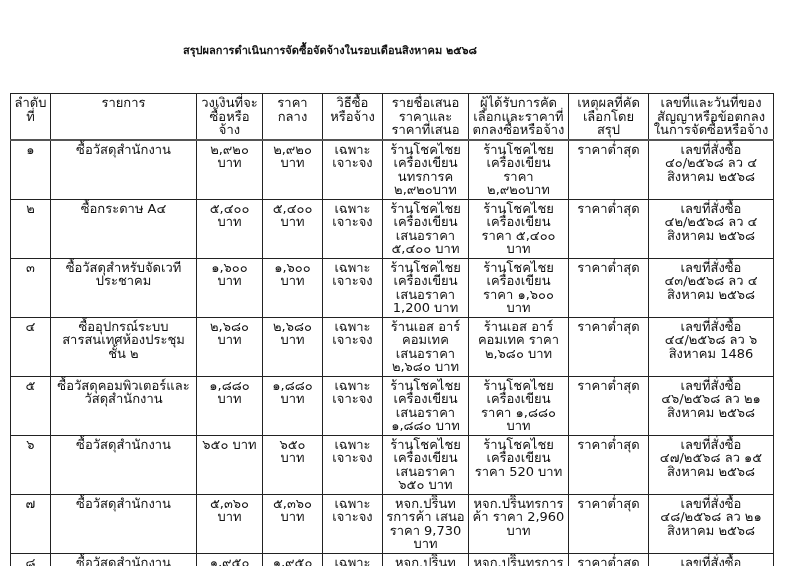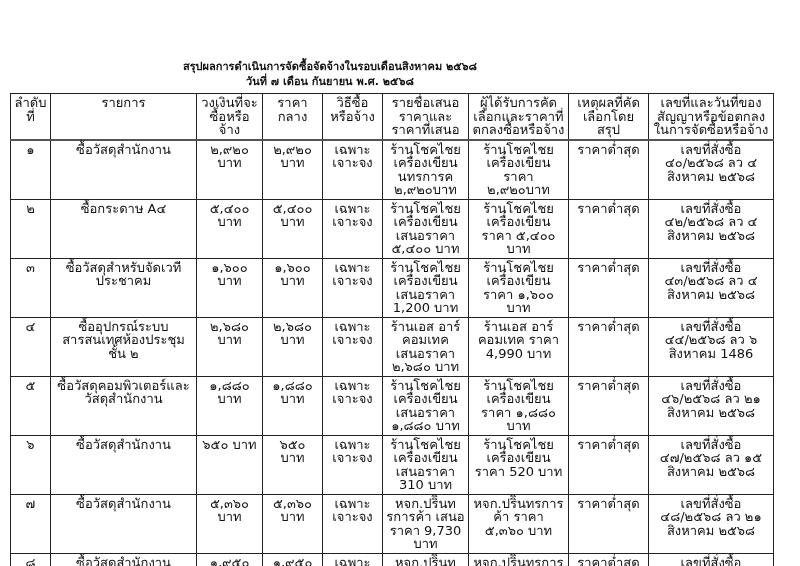--- a/index.html
+++ b/index.html
@@ -1,32 +1,31 @@
 <!DOCTYPE html>
 <html><head>
 <meta charset="utf-8">
 <style>
   html, body { margin:0; padding:0; background:#ffffff; }
   body { width:800px; height:566px; position:relative; overflow:hidden; font-family:"DejaVu Sans", sans-serif; color:#111; }
-  .title-block { position:absolute; top:44px; left:0; width:660px; text-align:center; font-weight:bold; font-size:11px; line-height:14px;margin-top:16px; }
+  .title-block { position:absolute; top:44px; left:0; width:660px; text-align:center; font-weight:bold; font-size:11px; line-height:14px; }
   .title-block div { height:15px; }
   table.proc { position:absolute; top:93px; left:10px; width:763px; border-collapse:collapse; table-layout:fixed; font-size:13px; line-height:13.5px;padding-left:36px; }
   table.proc th, table.proc td { border:1px solid #222; vertical-align:top; padding:2px 3px; font-weight:normal; }
   table.proc th { text-align:center; height:33px; }
   table.proc thead tr { border-bottom:2px solid #555; }
   table.proc td { height:40px; }
   td.c { text-align:center; }
   td.l { text-align:center; padding-left:6px; }
 </style>
 </head>
 <body>
 
 <div class="title-block">
   <div>สรุปผลการดำเนินการจัดซื้อจัดจ้างในรอบเดือนสิงหาคม ๒๕๖๘</div>
-  <div>วันที่ ๗ เดือน กันยายน พ.ศ. ๒๕๖๘</div>
 </div>
 
 <table class="proc">
   <colgroup>
     <col style="width:40px">
       <col style="width:146px">
       <col style="width:66px">
       <col style="width:60px">
       <col style="width:60px">
       <col style="width:86px">
@@ -81,54 +80,54 @@
       <td class="c">ราคาต่ำสุด</td>
       <td class="l">เลขที่สั่งซื้อ ๔๓/๒๕๖๘ ลว ๔ สิงหาคม ๒๕๖๘</td>
     </tr>
     <tr>
       <td class="c">๔</td>
       <td class="l">ซื้ออุปกรณ์ระบบสารสนเทศห้องประชุม ชั้น ๒</td>
       <td class="c">๒,๖๘๐ บาท</td>
       <td class="c">๒,๖๘๐ บาท</td>
       <td class="c">เฉพาะเจาะจง</td>
       <td class="c">ร้านเอส อาร์ คอมเทค เสนอราคา ๒,๖๘๐ บาท</td>
-      <td class="c">ร้านเอส อาร์ คอมเทค ราคา 4,990 บาท</td>
+      <td class="c">ร้านเอส อาร์ คอมเทค ราคา ๒,๖๘๐ บาท</td>
       <td class="c">ราคาต่ำสุด</td>
       <td class="l">เลขที่สั่งซื้อ ๔๔/๒๕๖๘ ลว ๖ สิงหาคม 1486</td>
     </tr>
     <tr>
       <td class="c">๕</td>
       <td class="l">ซื้อวัสดุคอมพิวเตอร์และวัสดุสำนักงาน</td>
       <td class="c">๑,๘๘๐ บาท</td>
       <td class="c">๑,๘๘๐ บาท</td>
       <td class="c">เฉพาะเจาะจง</td>
       <td class="c">ร้านโชคไชยเครื่องเขียน เสนอราคา ๑,๘๘๐ บาท</td>
       <td class="c">ร้านโชคไชยเครื่องเขียน ราคา ๑,๘๘๐ บาท</td>
       <td class="c">ราคาต่ำสุด</td>
       <td class="l">เลขที่สั่งซื้อ ๔๖/๒๕๖๘ ลว ๒๑ สิงหาคม ๒๕๖๘</td>
     </tr>
     <tr>
       <td class="c">๖</td>
       <td class="l">ซื้อวัสดุสำนักงาน</td>
       <td class="c">๖๕๐ บาท</td>
       <td class="c">๖๕๐ บาท</td>
       <td class="c">เฉพาะเจาะจง</td>
-      <td class="c">ร้านโชคไชยเครื่องเขียน เสนอราคา 310 บาท</td>
+      <td class="c">ร้านโชคไชยเครื่องเขียน เสนอราคา ๖๕๐ บาท</td>
       <td class="c">ร้านโชคไชยเครื่องเขียน ราคา 520 บาท</td>
       <td class="c">ราคาต่ำสุด</td>
       <td class="l">เลขที่สั่งซื้อ ๔๗/๒๕๖๘ ลว ๑๕ สิงหาคม ๒๕๖๘</td>
     </tr>
     <tr>
       <td class="c">๗</td>
       <td class="l">ซื้อวัสดุสำนักงาน</td>
       <td class="c">๕,๓๖๐ บาท</td>
       <td class="c">๕,๓๖๐ บาท</td>
       <td class="c">เฉพาะเจาะจง</td>
       <td class="c">หจก.ปริินทรการค้า เสนอราคา 9,730 บาท</td>
-      <td class="c">หจก.ปริินทรการค้า ราคา ๕,๓๖๐ บาท</td>
+      <td class="c">หจก.ปริินทรการค้า ราคา 2,960 บาท</td>
       <td class="c">ราคาต่ำสุด</td>
       <td class="l">เลขที่สั่งซื้อ ๔๘/๒๕๖๘ ลว ๒๑ สิงหาคม ๒๕๖๘</td>
     </tr>
     <tr>
       <td class="c">๘</td>
       <td class="l">ซื้อวัสดุสำนักงาน</td>
       <td class="c">๑,๙๕๐ บาท</td>
       <td class="c">๑,๙๕๐ บาท</td>
       <td class="c">เฉพาะเจาะจง</td>
       <td class="c">หจก.ปริินทรการค้า เสนอราคา 2,770 บาท</td>

